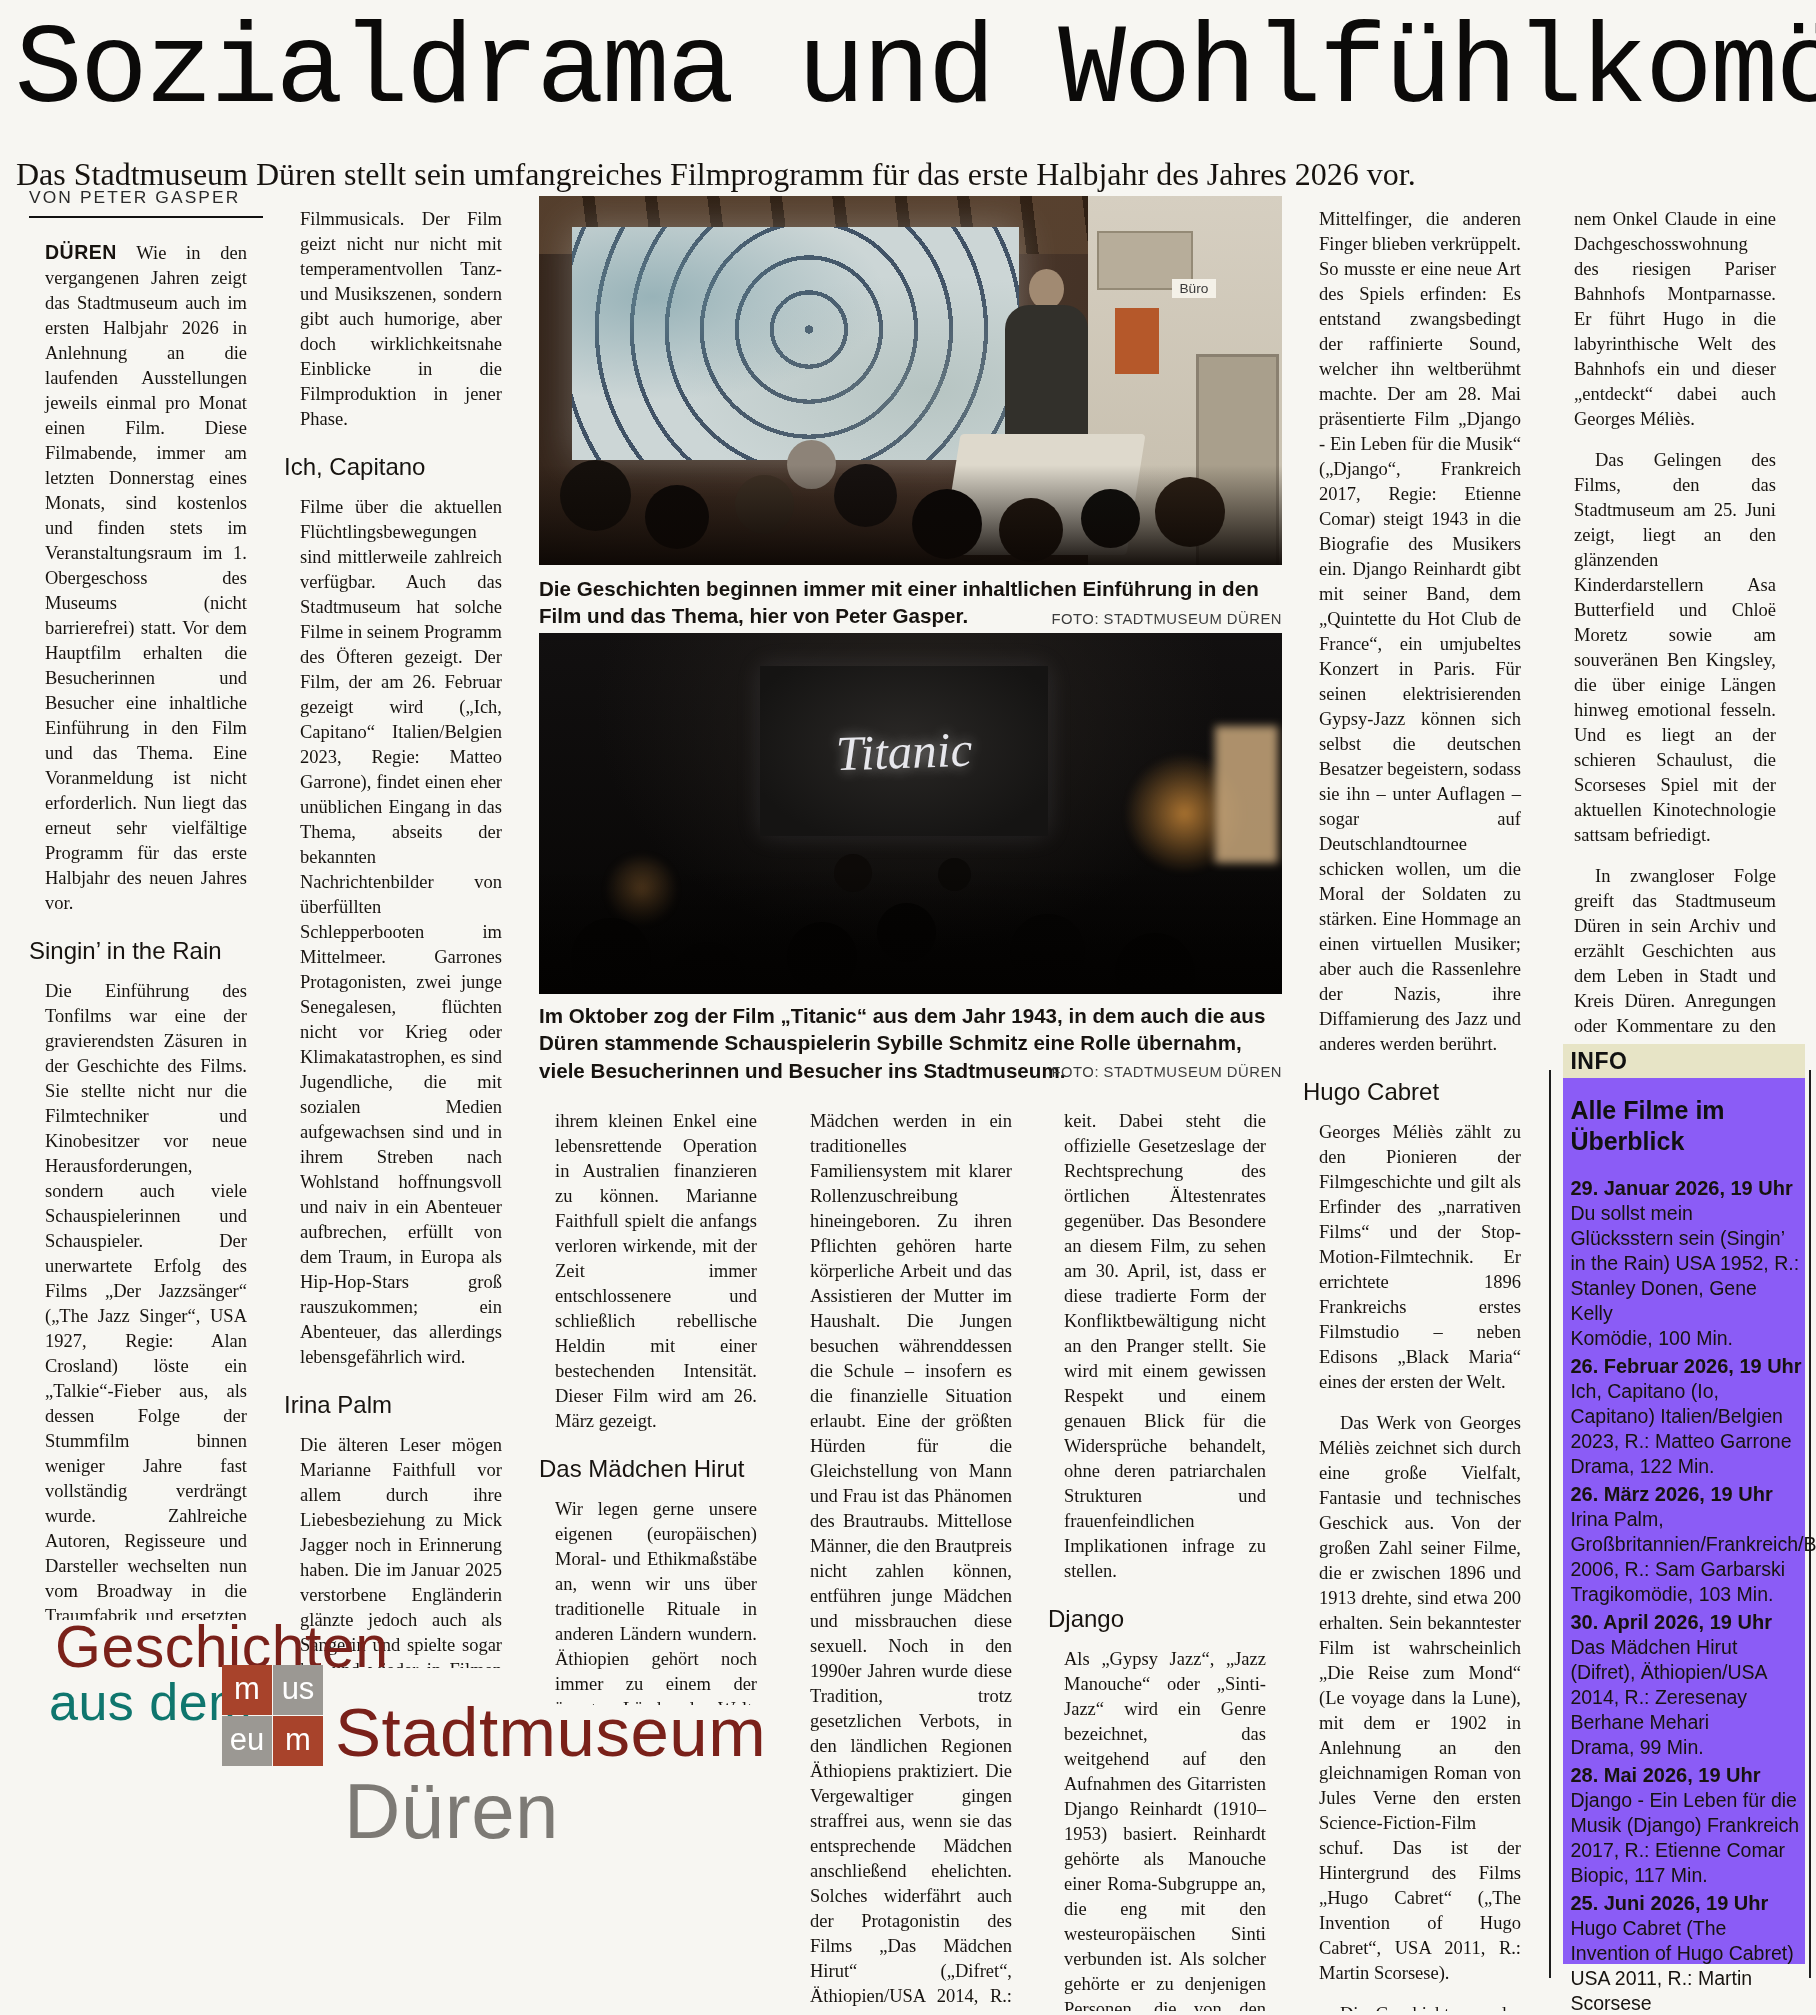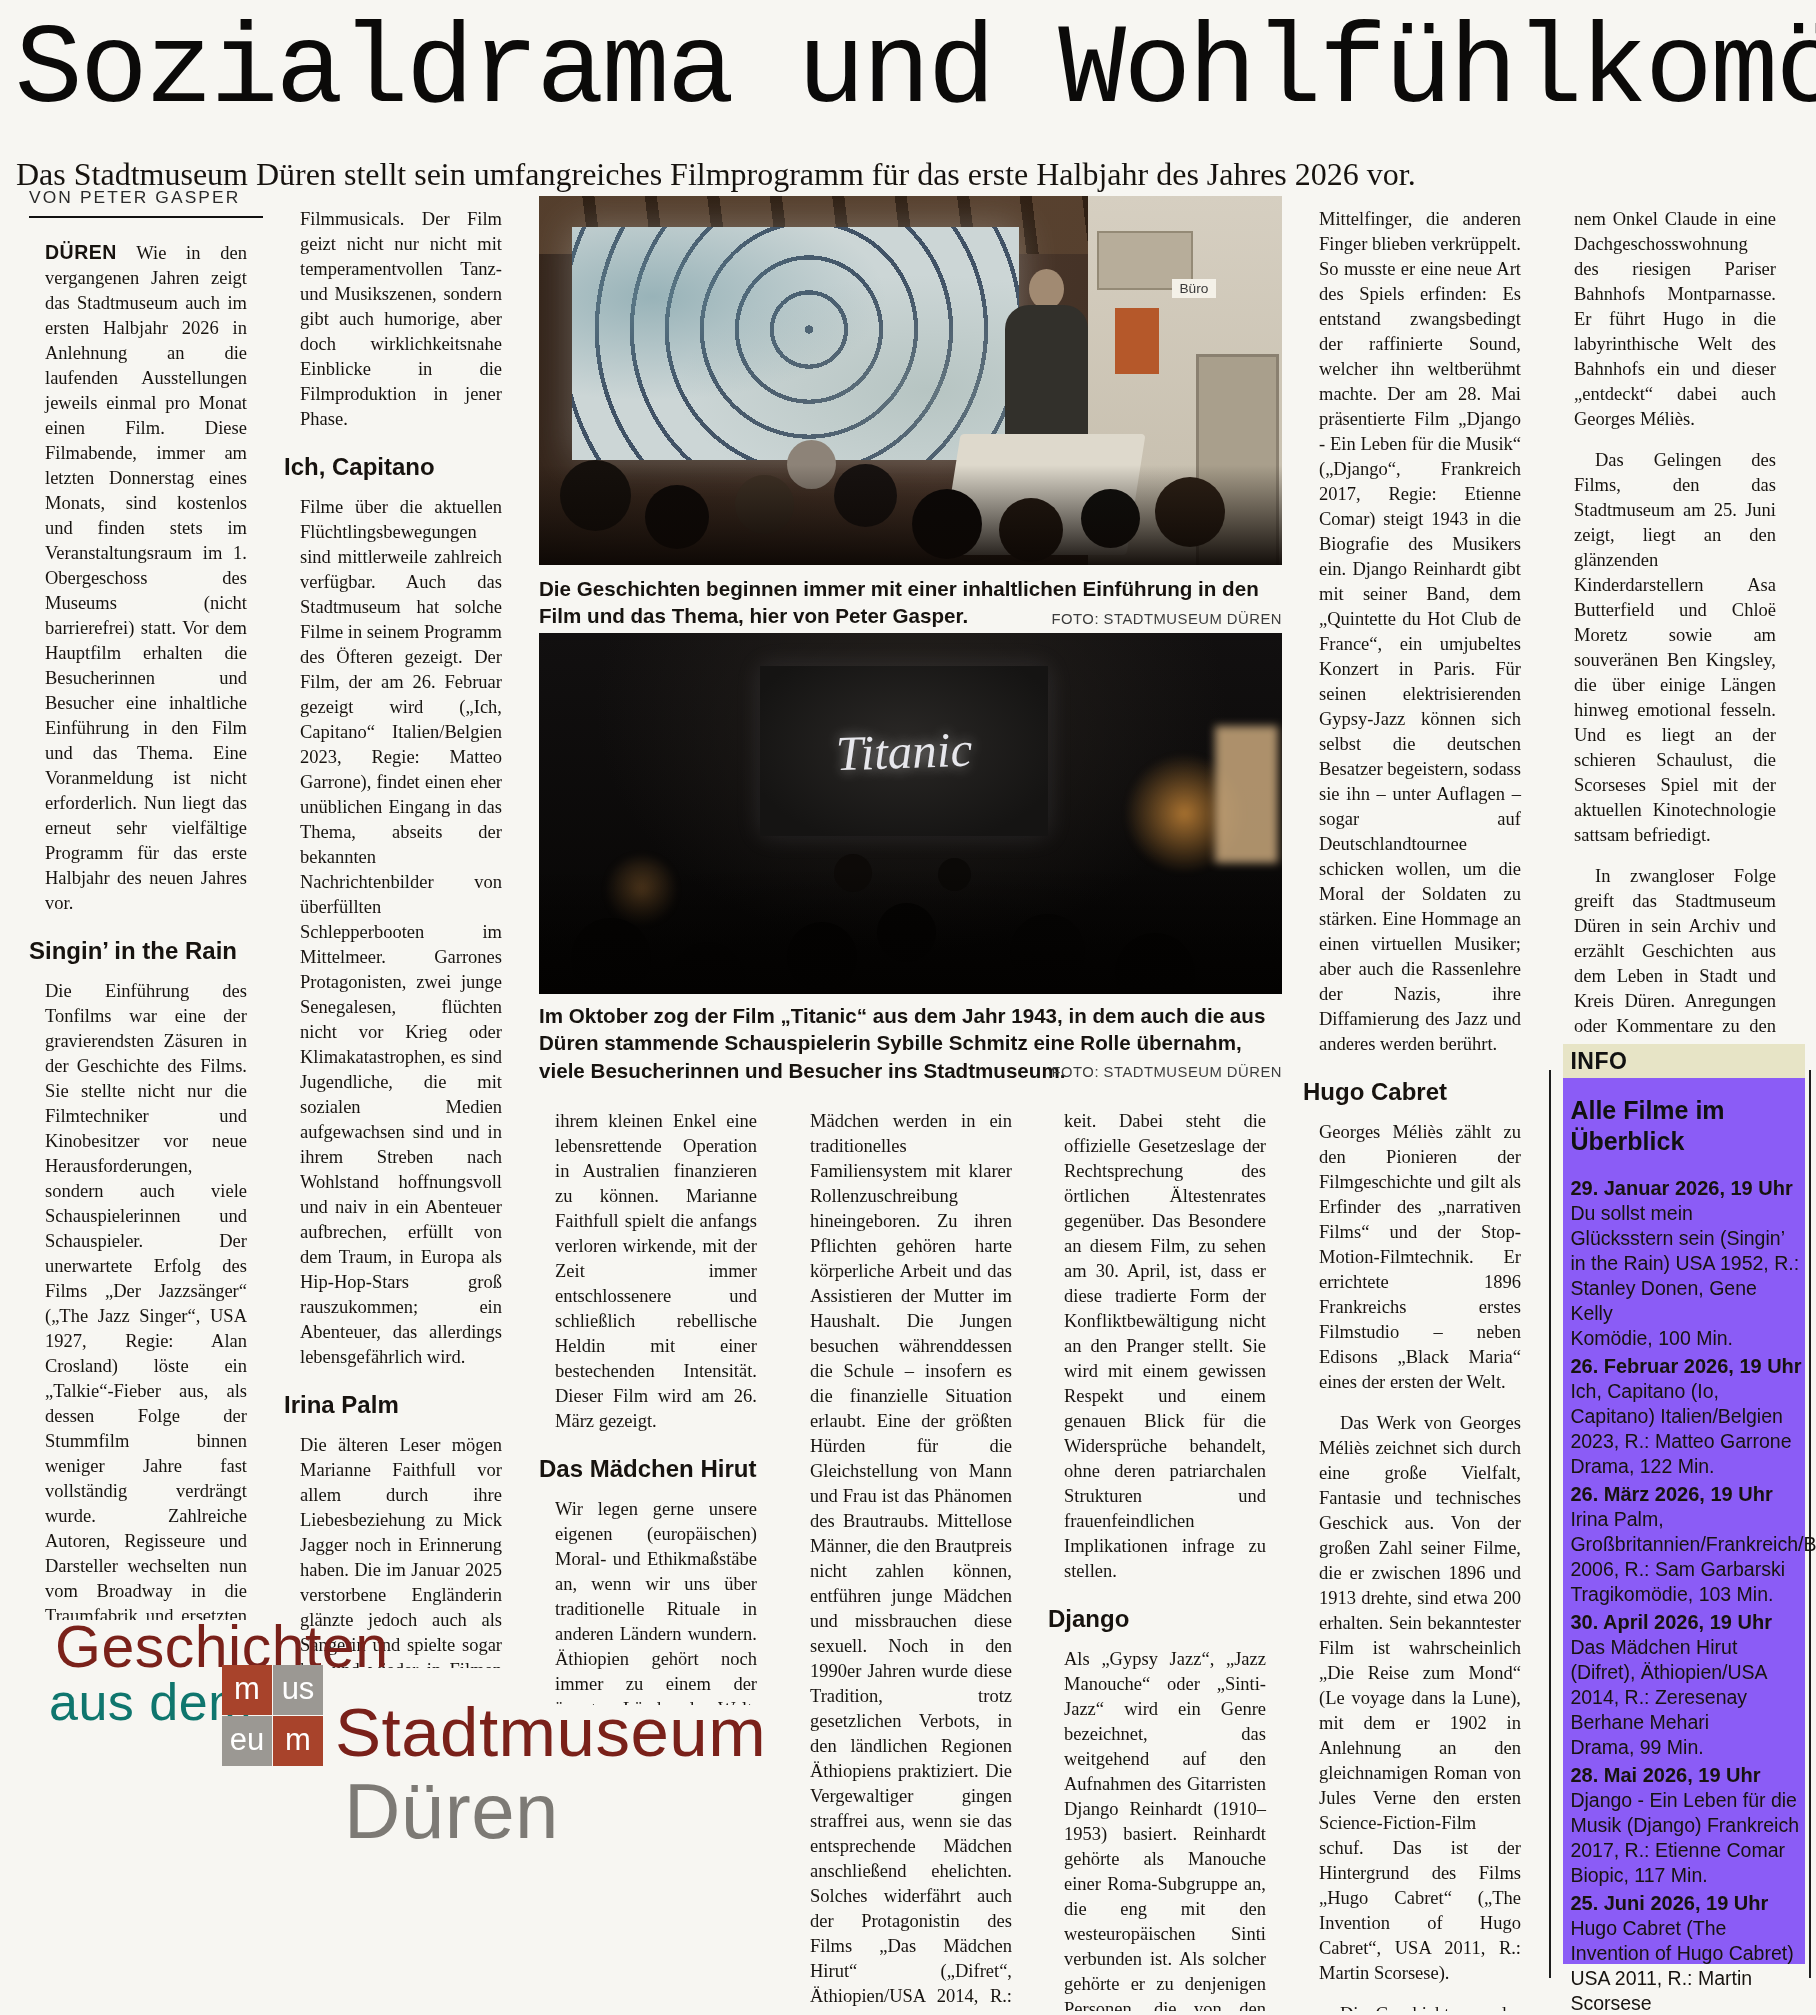--- a/index.html
+++ b/index.html
@@ -17,21 +17,21 @@
   .byline{left:29px;top:187px;width:234px;font-family:"Liberation Sans",sans-serif;
           font-size:17.4px;letter-spacing:2.1px;color:#2a2a2a;border-bottom:2.1px solid #111;
           padding-bottom:8.4px;}
   .col{width:234px;overflow:hidden;font-family:"Liberation Serif",serif;font-size:18.5px;
        line-height:25px;text-align:justify;}
   .col p{margin:16px;}
   .ind{text-indent:21px;}
   .cont{text-align-last:justify;}
   .dateline{font-family:"Liberation Sans",sans-serif;font-weight:bold;font-size:19.5px;
             letter-spacing:0.5px;}
-  .sec-h{font-family:"Liberation Sans",sans-serif;font-weight:bold;font-size:24px;
+  .sec-h{font-family:"Liberation Sans",sans-serif;font-weight:normal;font-size:24px;
          margin:22px 0 13.7px 0;text-align:left;}
 
   
   .photo{overflow:hidden;background:#7dd3fc;}
   .photo *{position:absolute;}
   
   #photo1{left:539px;top:196px;width:743px;height:369px;}
   .p1-bg{inset:0;background:linear-gradient(100deg,#33241a 0%,#4a362a 55%,#3a2c20 100%);}
   .p1-ceiling{left:0;top:0;width:559px;height:58px;
       background:repeating-linear-gradient(83deg,#5a4330 0 50px,#2c1d11 50px 62px);opacity:.85;}

